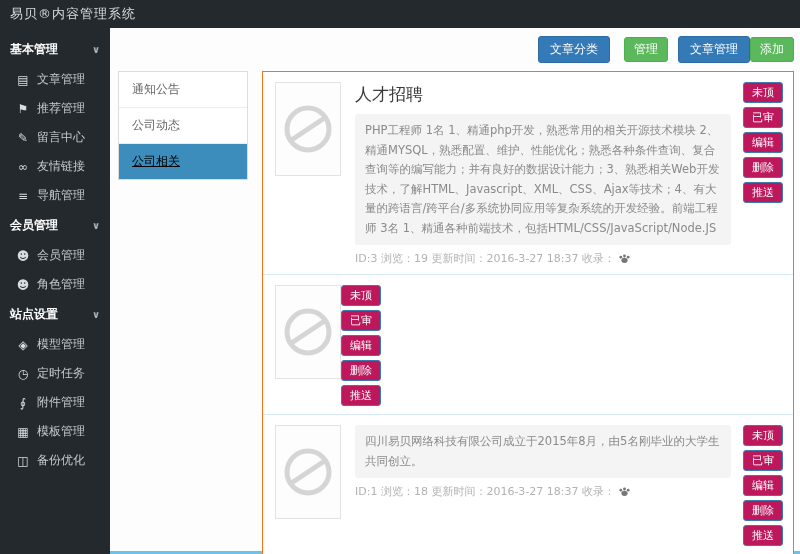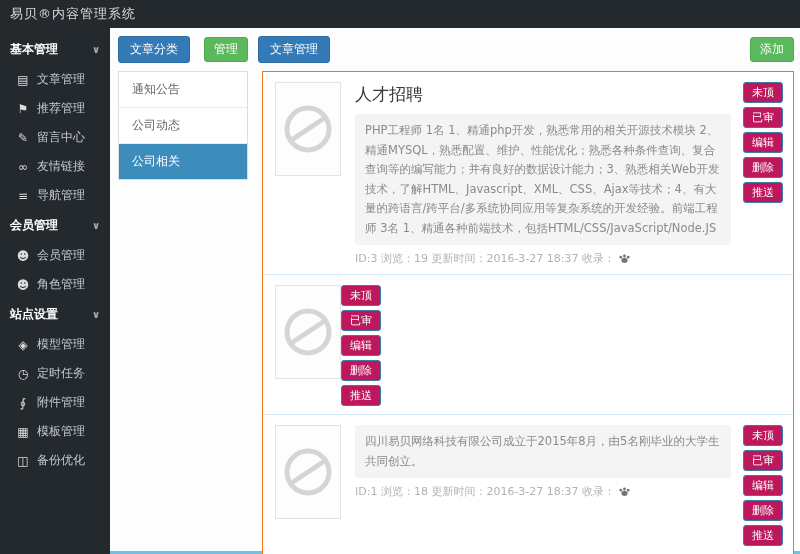--- a/index.html
+++ b/index.html
@@ -19,40 +19,40 @@
   .layout { display:flex; height:526px; }
   .sidebar { width:110px; flex-shrink:0; background:#24292e; padding-top:6px; }
   .side-section { display:flex; justify-content:space-between; align-items:center;
     padding:7px 10px 7px 10px; color:#ffffff; font-weight:bold; font-size:12px; cursor:pointer; }
   .side-section .chev { color:#aab1b6; font-size:10px; }
   .side-item { display:flex; align-items:center; gap:7px; padding:6px 6px 6px 16px;
     color:#c3c9cd; font-size:12px; cursor:pointer; white-space:nowrap; }
   .side-item .icon { width:14px; text-align:center; color:#d9dde0; font-size:12px; }
 
   .main { flex:1; display:flex; flex-direction:column; background:#fdfdfd;
-    border-bottom:3px solid #69c4e9; padding:6px 6px 0 8px; }
+    border-bottom:3px solid #69c4e9; padding:6px 6px 0 8px;align-items:flex-end; }
 
   
   .head-row { display:flex; gap:10px; margin:2px 0 8px; }
   .head-left { width:130px; flex-shrink:0; display:flex; justify-content:space-between; align-items:center; }
   .head-right { flex:1; display:flex; justify-content:space-between; align-items:center; }
   .btn-blue { background:#337ab7; border:1px solid #2e6da4; color:#fff; border-radius:3px;
     padding:4px 11px; font-size:12px; cursor:pointer; }
   .btn-green { background:#5cb85c; border:1px solid #4cae4c; color:#fff; border-radius:3px;
     padding:3px 9px; font-size:12px; cursor:pointer; }
 
   
   .panels { display:flex; gap:14px; align-items:flex-start; }
   .col-left { width:130px; flex-shrink:0; }
   .col-right { flex:1; min-width:0; }
 
   .cat-list { background:#fff; border:1px solid #ddd; }
   .cat-item { padding:9px 13px; border-bottom:1px solid #ececec; color:#666; cursor:pointer; }
   .cat-item:last-child { border-bottom:none; }
-  .cat-item.active { background:#3c8dbc; color:#ffffff; }
+  .cat-item.active { background:#3c8dbc; color:#000000;text-decoration:underline; }
 
   .article-list { background:#fff; border:1px solid #f97316; }
   .article { display:flex; padding:10px 10px 8px 12px; border-bottom:1px solid #d7eaf5; }
   .article:last-child { border-bottom:none; }
   .thumb { width:66px; height:94px; border:1px solid #e3e3e3; background:#fdfdfd;
     display:flex; align-items:center; justify-content:center; flex-shrink:0; }
   .article-body { flex:1; min-width:0; padding:0 12px 0 14px; }
   .article-title { font-size:17px; font-weight:500; color:#3a3a3a; margin:1px 0 8px; }
   .article-desc { background:#f4f4f4; border-radius:3px; padding:7px 10px; min-height:50px;
     color:#8a8a8a; font-size:11.5px; line-height:1.7; }

